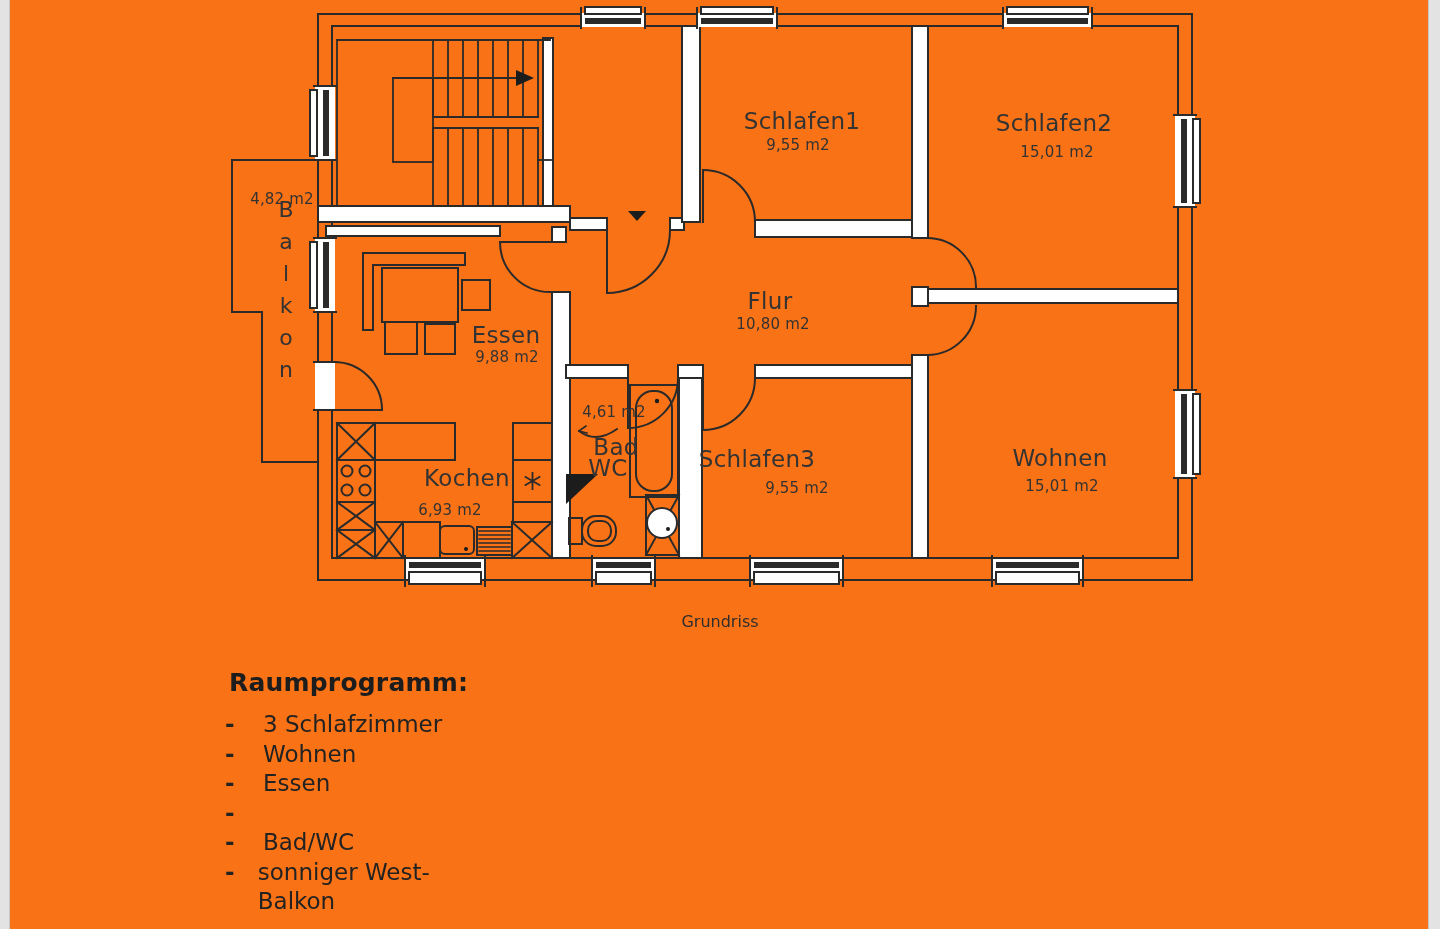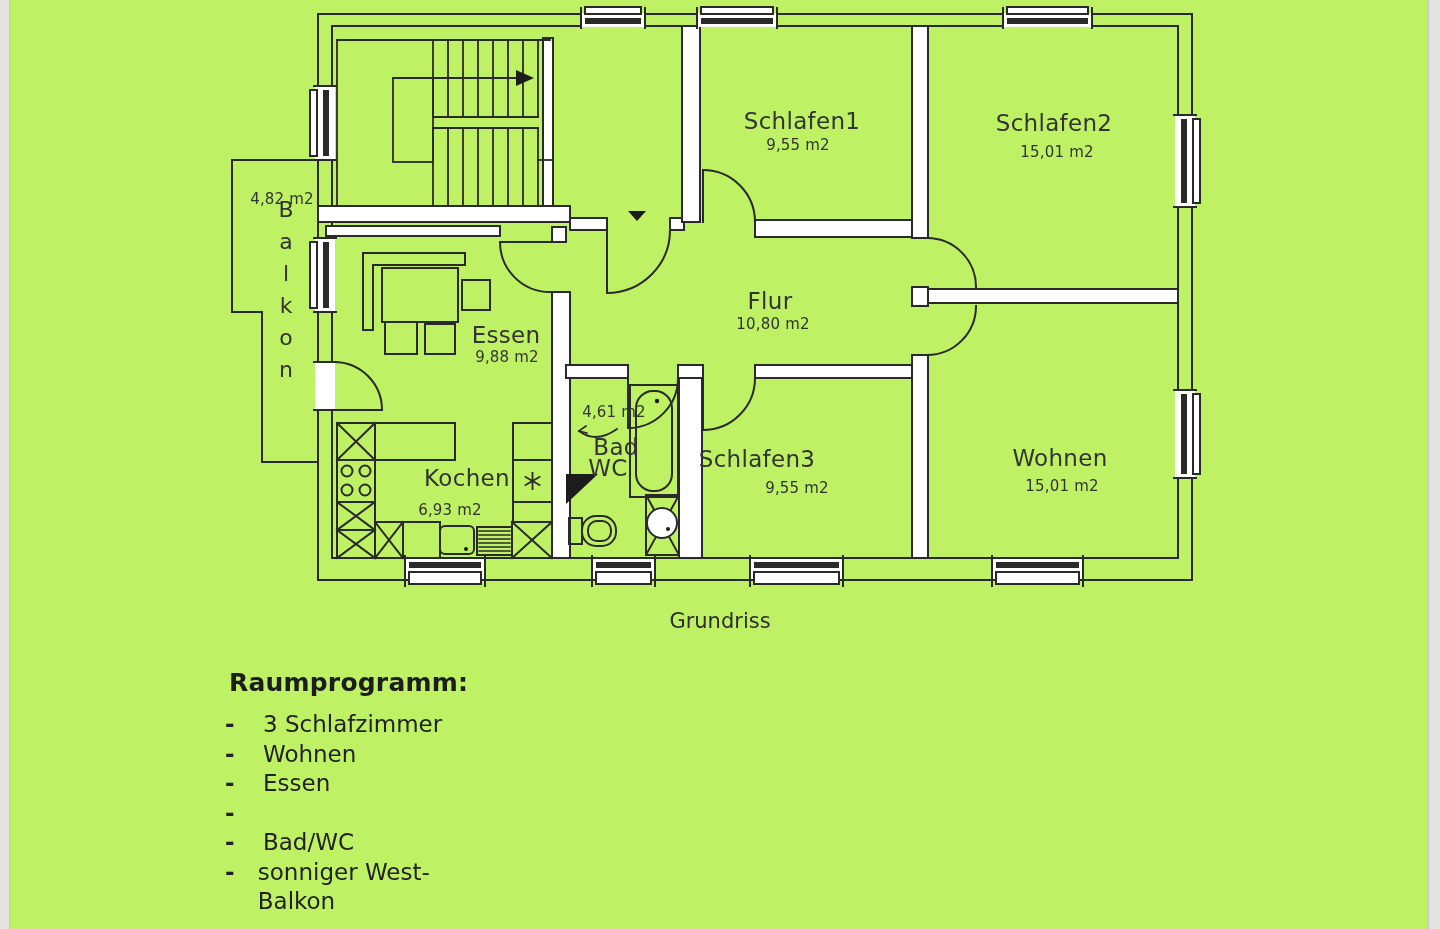--- a/index.html
+++ b/index.html
@@ -1,30 +1,30 @@
 <!DOCTYPE html>
 <html><head>
 <meta charset="utf-8">
 <style>
   html,body { margin:0; padding:0; background:#ffffff; }
   #stage {
-    position:relative; width:1440px; height:929px; background:#bef264;
+    position:relative; width:1440px; height:929px; background:#f97316;
     font-family:"DejaVu Sans","Liberation Sans",sans-serif; overflow:hidden;
   }
   .edge { position:absolute; top:0; height:100%; background:#e3e3e3; }
   #edge-left  { left:0; width:9px;  border-right:1px solid #c6c6c6; }
   #edge-right { left:1428px; width:12px; border-left:1px solid #c6c6c6; }
   svg { position:absolute; left:0; top:0; }
   .rl { position:absolute; transform:translate(-50%,-50%); color:#333;
         white-space:nowrap; z-index:5; }
   .name { font-size:23px; letter-spacing:0.3px; }
   .area { font-size:15px; letter-spacing:0.2px; }
   .vert { writing-mode:vertical-rl; text-orientation:upright;
           font-size:22px; letter-spacing:7px; color:#333; }
-  #caption { font-size:21px; color:#2e2e2e; }
+  #caption { font-size:16px; color:#2e2e2e; }
   #programm { position:absolute; left:225px; top:664px; z-index:5; color:#1d1d1d; }
   #programm h2 { margin:4px; font-size:25px; font-weight:bold; letter-spacing:0.2px; }
   #programm ul { list-style:none; margin:0; padding:0; position:absolute; left:0; top:46px; }
   #programm li { display:flex; font-size:23px; line-height:29.5px; color:#222; }
   #programm li .dash { width:38px; font-weight:bold; }
 </style>
 </head>
 <body>
 
 <div id="stage">

